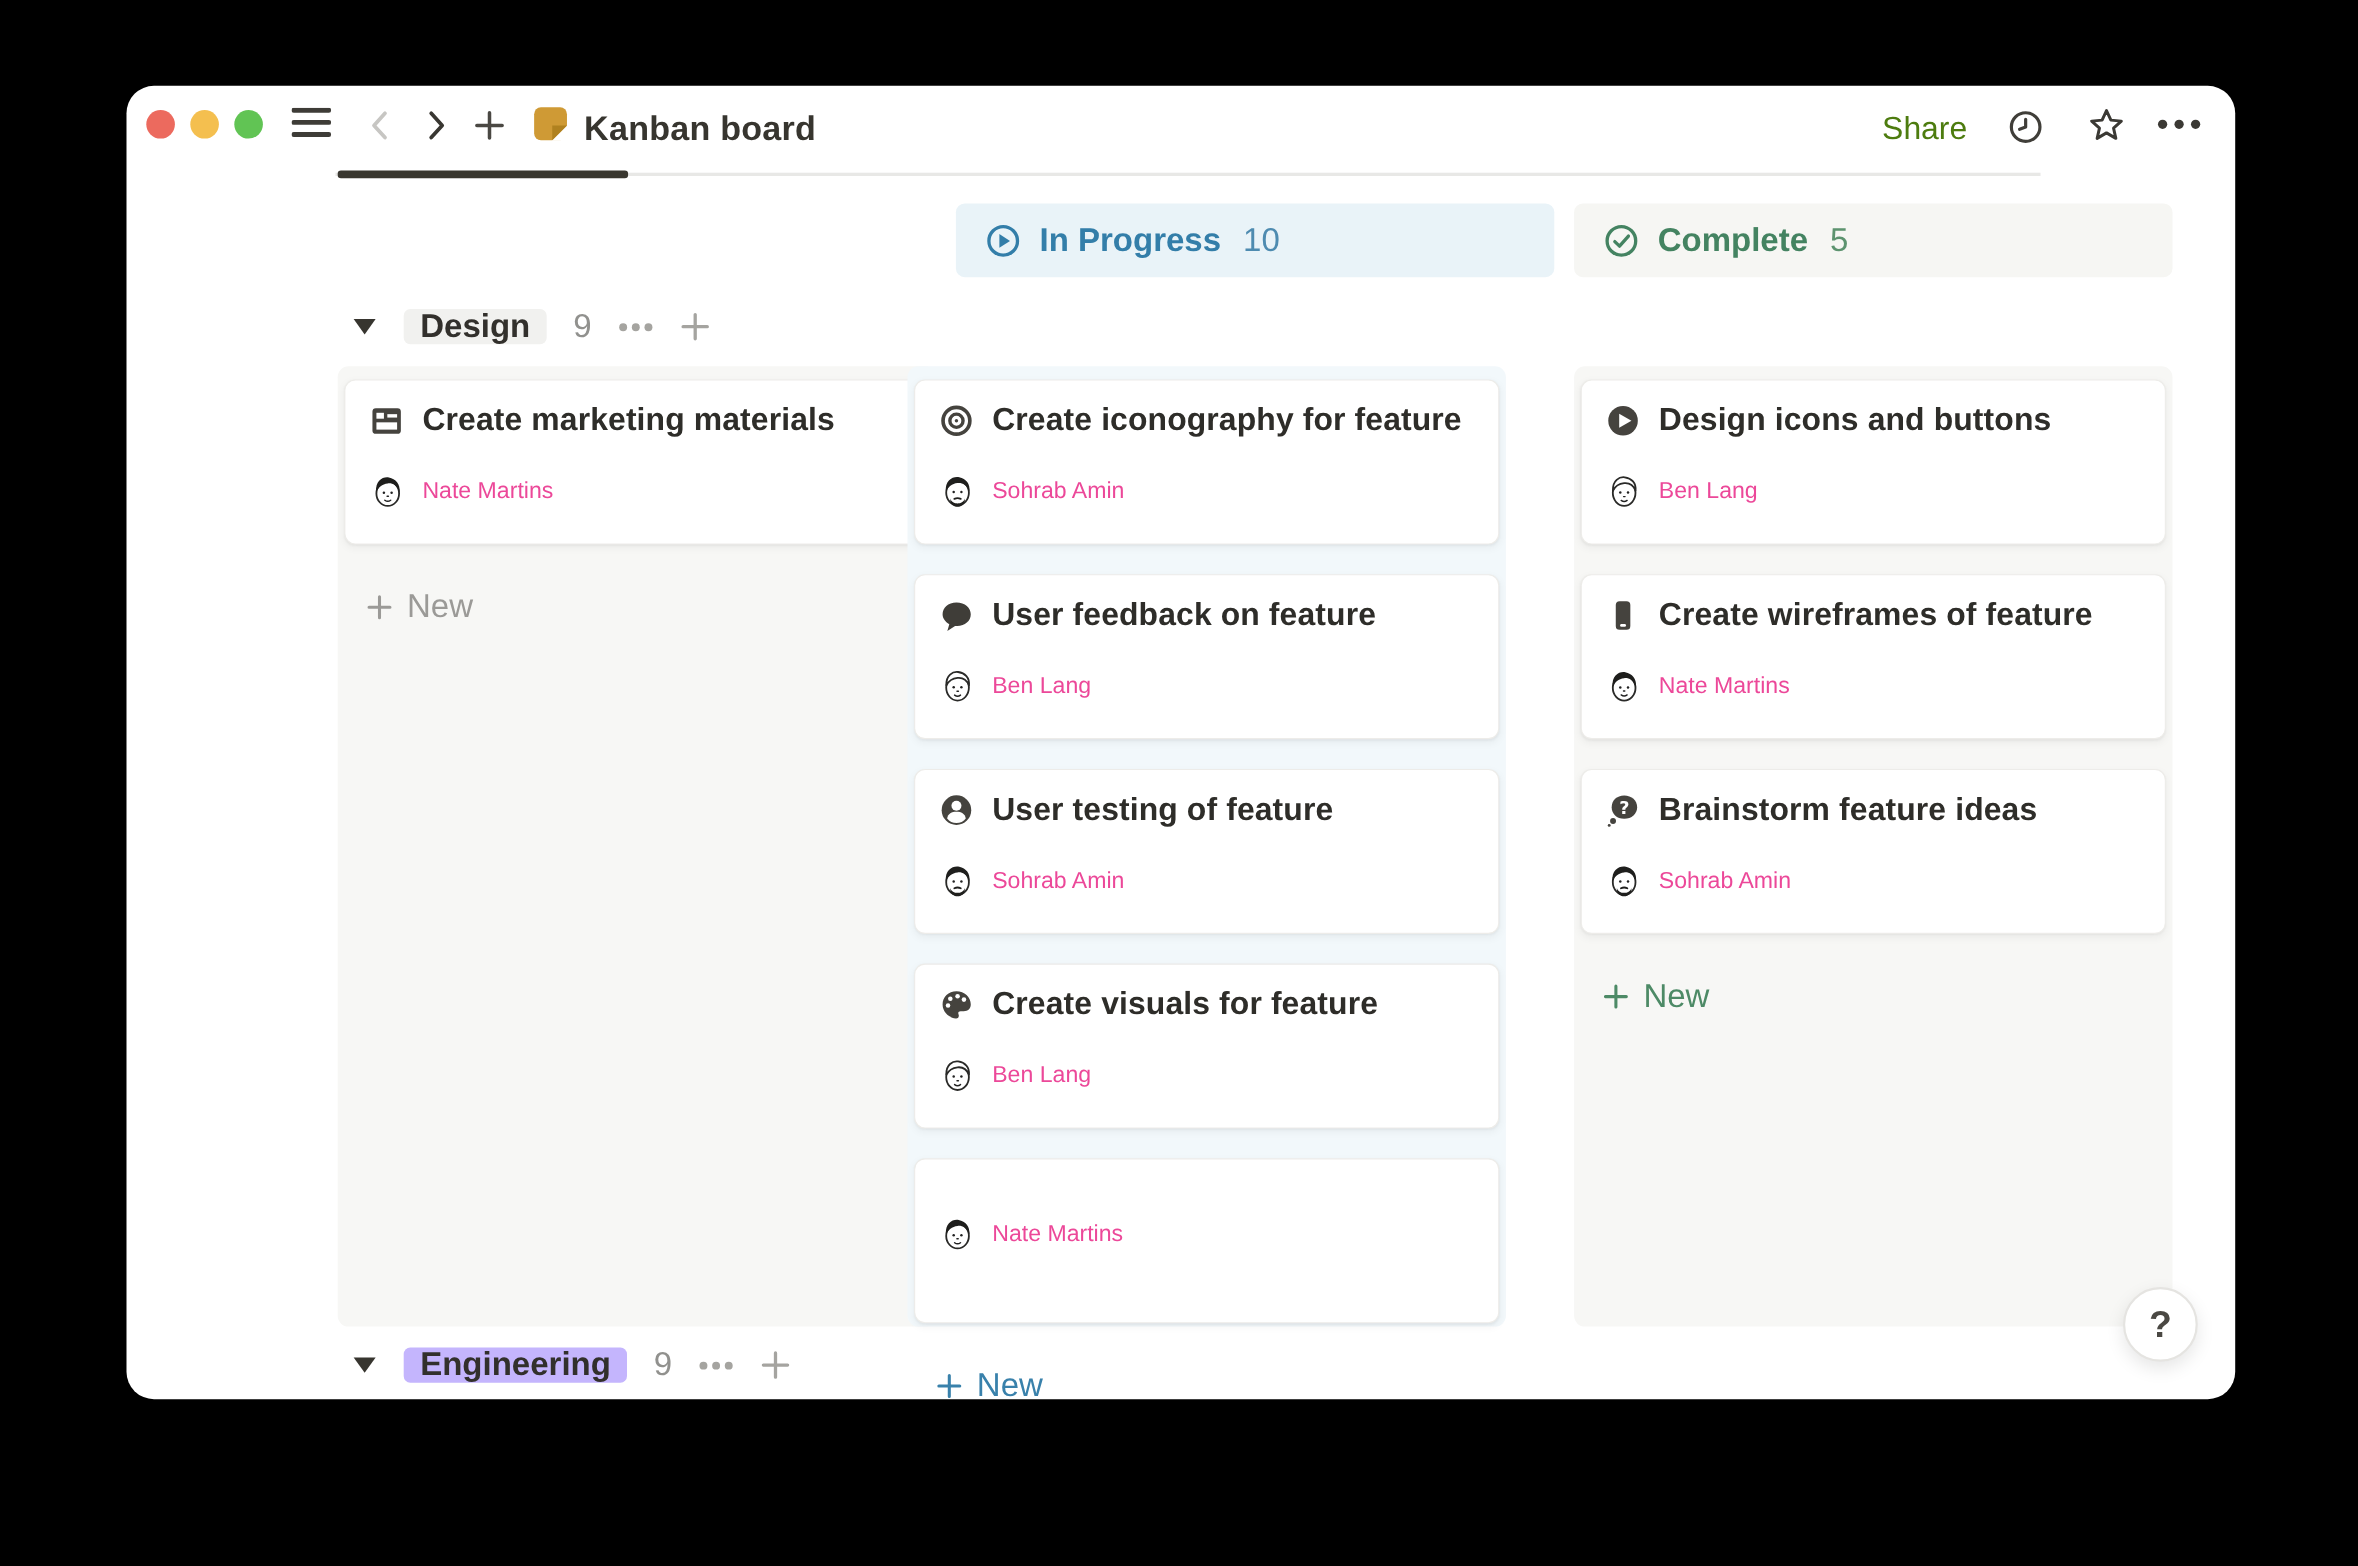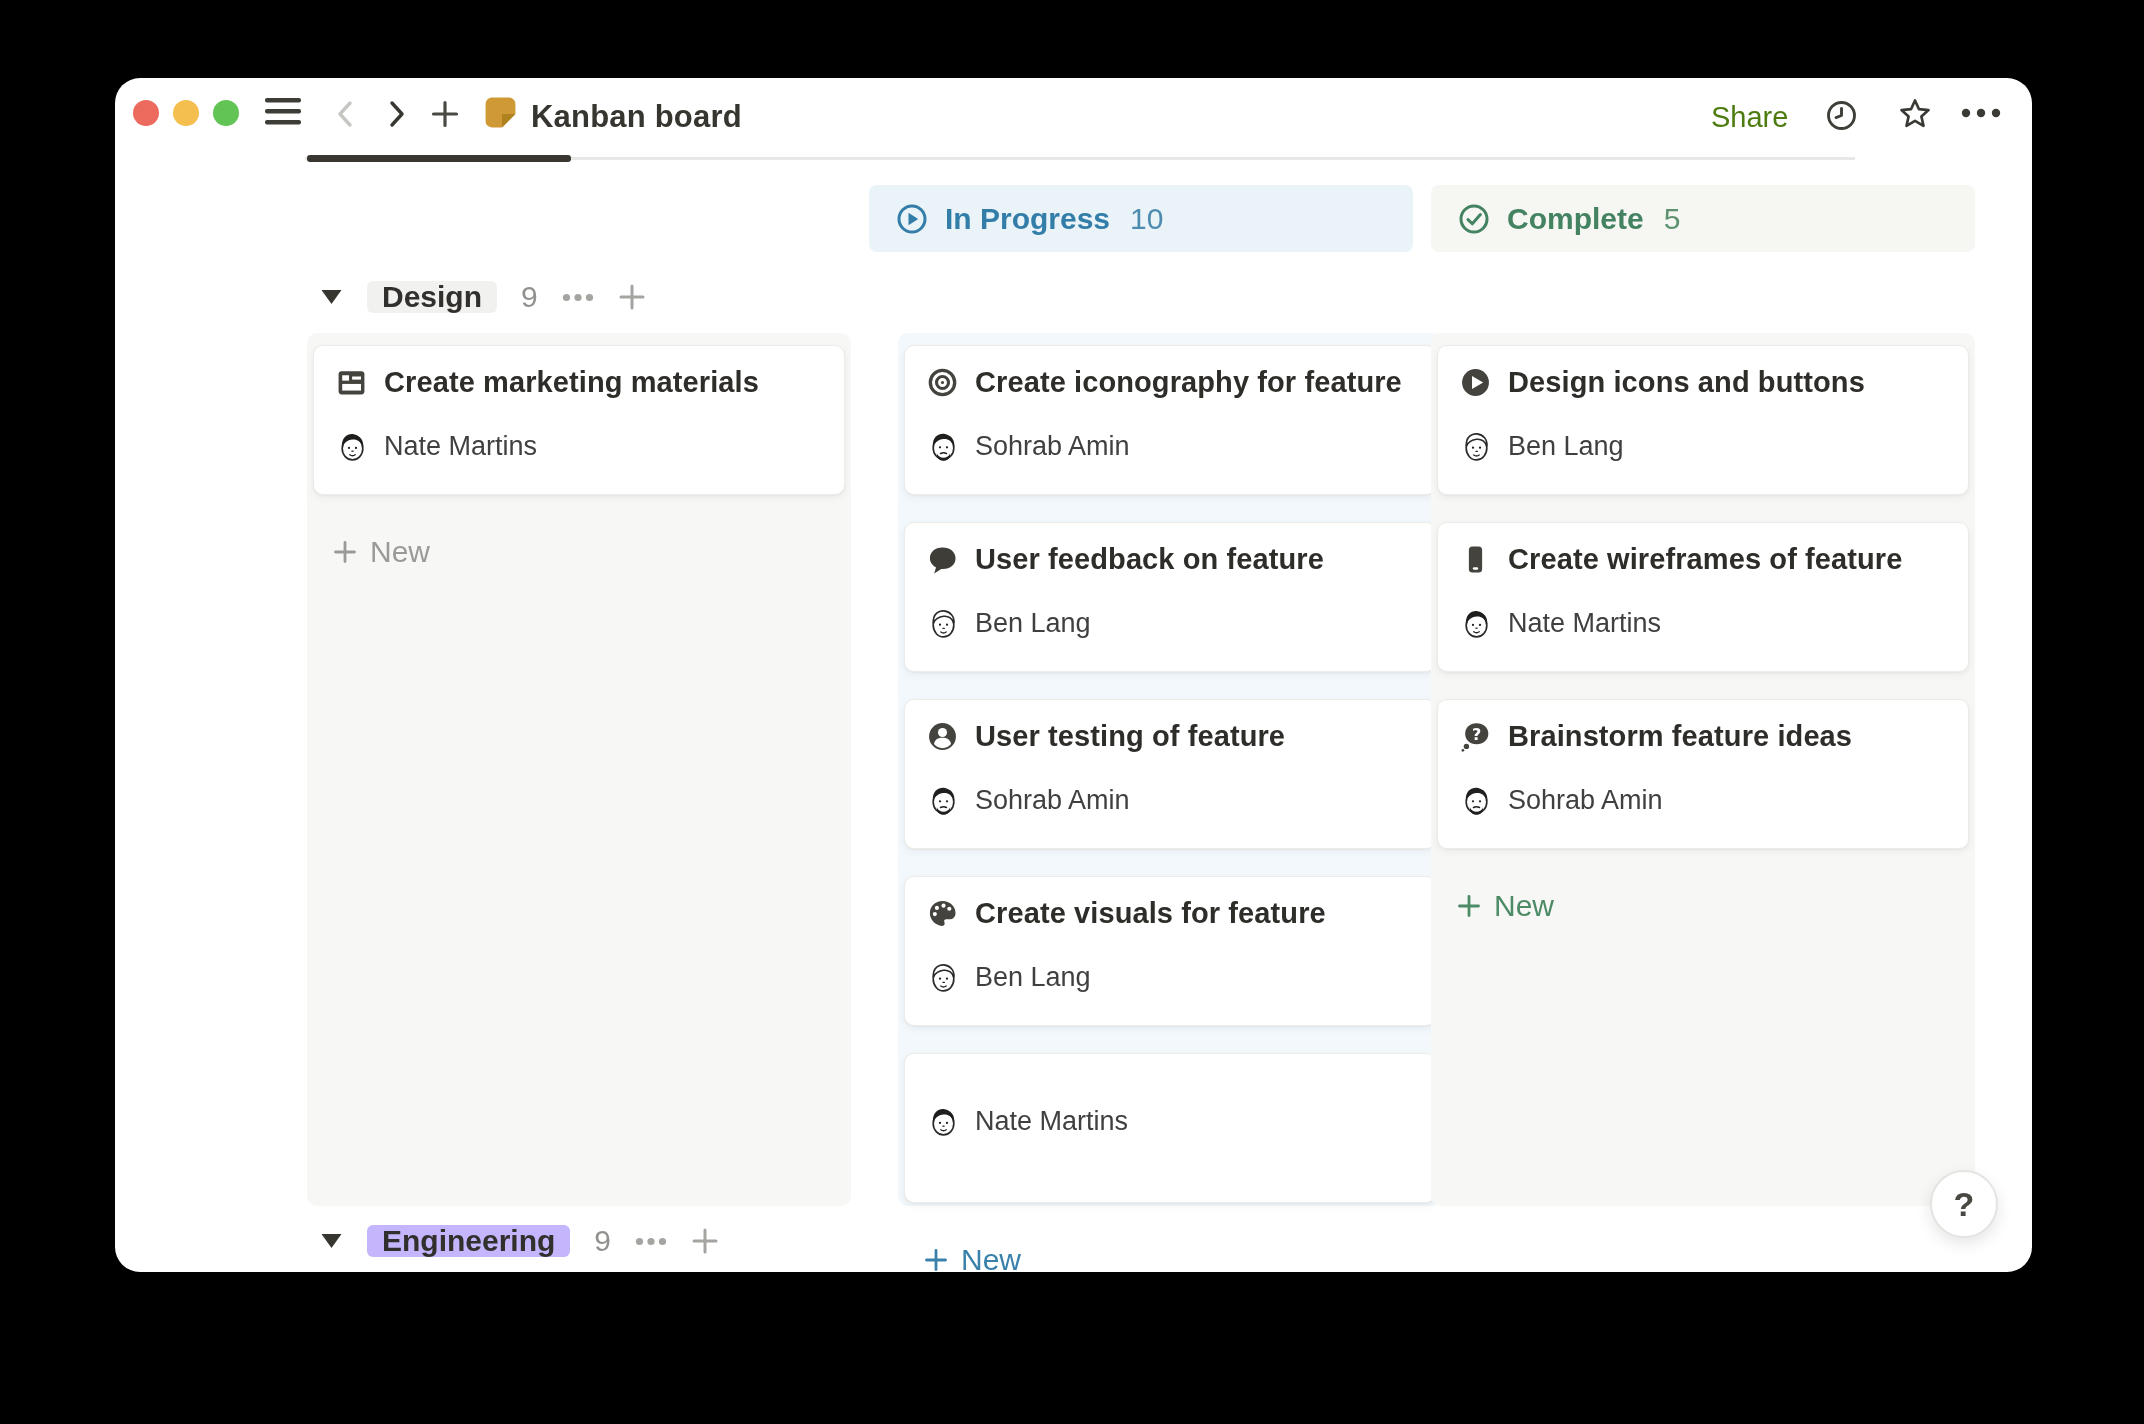--- a/index.html
+++ b/index.html
@@ -63,35 +63,35 @@
   .gtag.engineering { background:#c4b5fd; }
   .gcount { font-size:30px; color:#91918E; }
 
   
   .colbody {
     position:absolute; top:255px; width:544px; height:873px;
     border-radius:10px; padding:12px 6px 0 6px;
     display:flex; flex-direction:column; gap:27px;
   }
   .col-todo { left:192px;  background:#F7F7F5; }
-  .col-prog { left:783px;  background:#F2F8FB; }
+  .col-prog { left:710px;  background:#F2F8FB; }
   .col-done { left:1316px; background:#F7F7F5; }
 
   .card {
     background:#fff; border:1px solid #EDECE9; border-radius:10px;
     height:150px; flex:0 0 150px;
     padding:20px 20px 0 22px;
     box-shadow:0 1px 2px rgba(15,15,15,.04), 0 3px 8px rgba(15,15,15,.05);
   }
   .card-title-row { display:flex; align-items:center; gap:17px; }
   .cicon { width:31px; height:31px; display:inline-flex; flex:0 0 31px; }
   .ctitle { font-size:29px; font-weight:600; color:#2E2D29; letter-spacing:.1px; }
   .card-assignee { display:flex; align-items:center; gap:15px; margin-top:31px; }
   .avatar { width:33px; height:33px; display:inline-flex; }
-  .aname { font-size:27px; font-weight:400; color:#404040; }
+  .aname { font-size:21px; font-weight:400; color:#ec4899; }
 
   .newrow {
     display:flex; align-items:center; gap:13px;
     padding:13px 0 13px 20px; font-size:30px; font-weight:500;
   }
   .newrow.gray  { color:#9B9A97; }
   .newrow.blue  { color:#3981AB; }
   .newrow.green { color:#4D8A66; }
 
   

